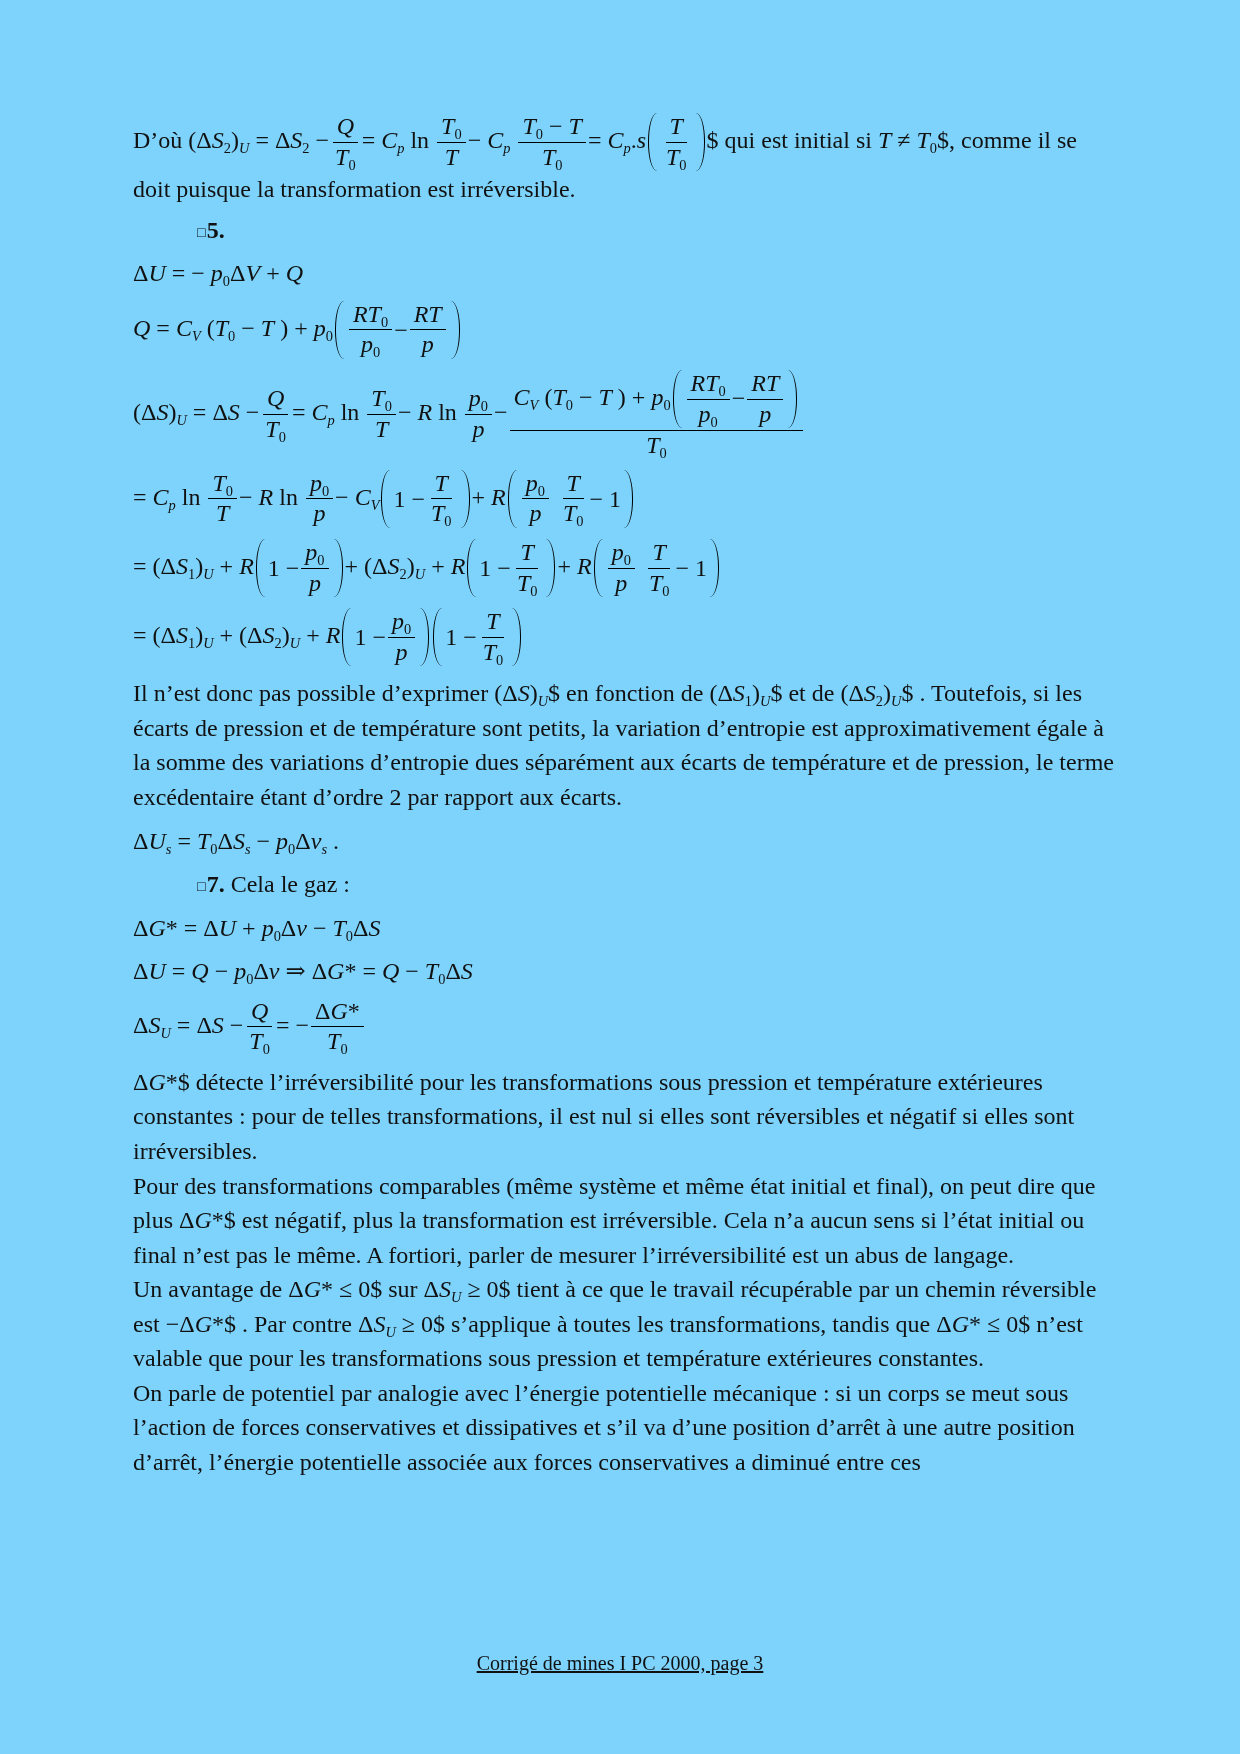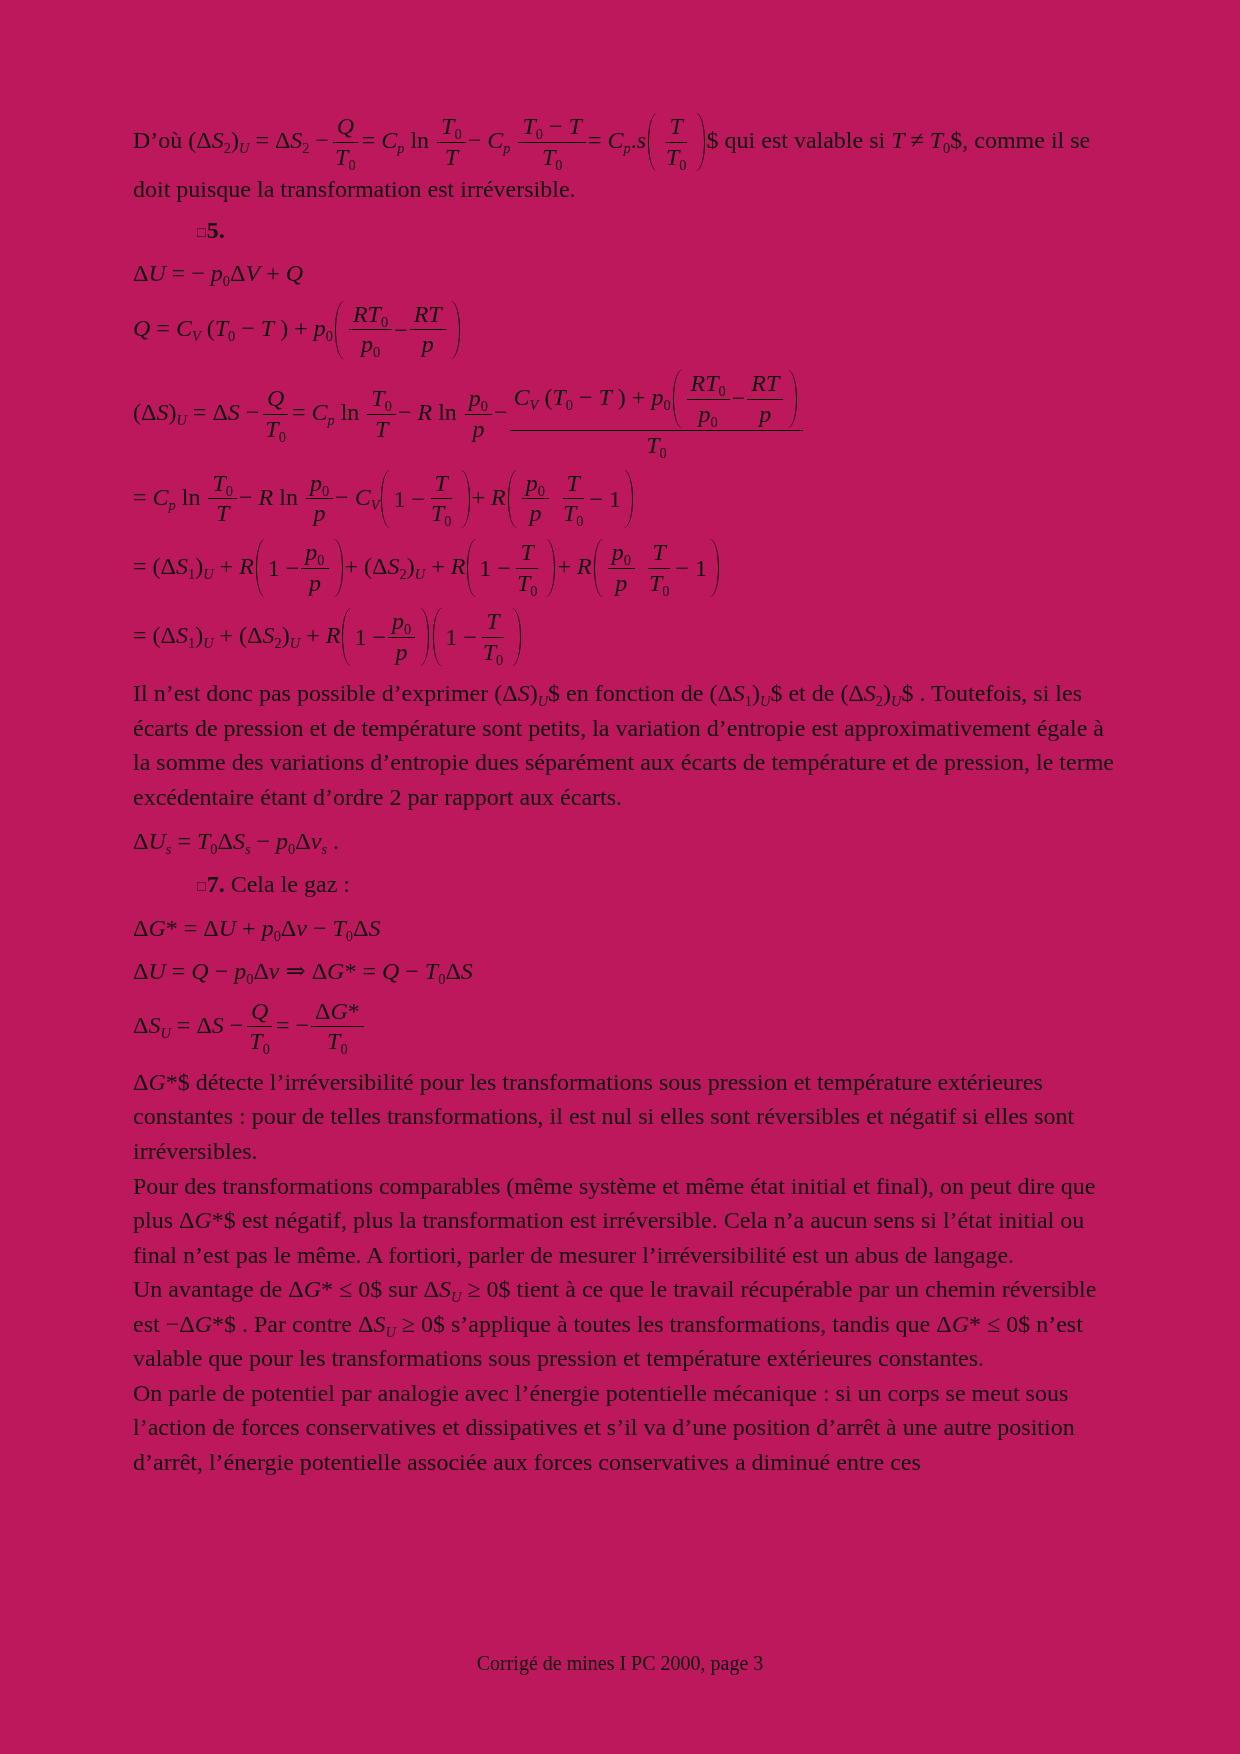--- a/index.html
+++ b/index.html
@@ -2,21 +2,21 @@
 <html><head>
 <meta charset="utf-8">
 <style>
   *{margin:0;padding:0;box-sizing:border-box;}
   html,body{background:#e8e8e8;}
   body{font-family:"Liberation Serif","DejaVu Serif",serif;}
   .page{
     position:relative;
     width:1240px;height:1754px;
     margin:0 auto;
-    background:#be185d;
+    background:#7dd3fc;
     color:#111;
     padding:112px 122px 0 133px;
     overflow:hidden;
   }
   .content{width:100%;}
   .block{font-size:24px;line-height:1.44;}
   .paragraph{text-align:left;}
   .heading{font-weight:bold;margin:6px 0 4px;}
   .equation{margin:9px 0;}
   .equation span{white-space:pre;}
@@ -33,21 +33,21 @@
   .frac .den{padding:1px 4px 0;}
   .frac span{white-space:pre;}
   .bp{display:inline-flex;align-items:center;vertical-align:middle;margin:0 2px;text-indent:0;}
   .bp .bpc{display:inline-flex;align-items:center;padding:1px 3px;}
   .bp .bpc > span{white-space:pre;}
   .bp .po,.bp .pc{align-self:stretch;width:9px;margin:1px 0;}
   .bp .po{border-left:1.8px solid #000;border-radius:9px 0 0 9px / 48% 0 0 48%;}
   .bp .pc{border-right:1.8px solid #000;border-radius:0 9px 9px 0 / 0 48% 48% 0;}
   .footer{
     position:absolute;left:0;right:0;top:1652px;
-    text-align:center;font-size:20px;color:#111;
+    text-align:center;font-size:20px;color:#111;text-decoration:underline;
   }
 </style>
 </head>
 <body>
 
 <div class="page">
   <div class="content">
       <div class="block paragraph"><span class="mr">D’où  </span><span><span class="mr">(Δ</span><span class="mi">S</span><sub><span class="mr">2</span></sub><span class="mr">)</span><sub><span class="mi">U</span></sub><span class="mr"> = Δ</span><span class="mi">S</span><sub><span class="mr">2</span></sub><span class="mr"> −</span><span class="frac">
             <span class="num"><span class="mi">Q</span></span>
             <span class="den"><span class="mi">T</span><sub><span class="mr">0</span></sub></span>
@@ -56,21 +56,21 @@
             <span class="den"><span class="mi">T</span></span>
           </span><span class="mr">− </span><span class="mi">C</span><sub><span class="mi">p</span></sub><span class="mr"> </span><span class="frac">
             <span class="num"><span class="mi">T</span><sub><span class="mr">0</span></sub><span class="mr"> − </span><span class="mi">T</span></span>
             <span class="den"><span class="mi">T</span><sub><span class="mr">0</span></sub></span>
           </span><span class="mr">= </span><span class="mi">C</span><sub><span class="mi">p</span></sub><span class="mr">.</span><span class="mi">s</span><span class="bp">
             <span class="po"></span>
             <span class="bpc">
               <span class="frac"><span class="num"><span class="mi">T</span></span><span class="den"><span class="mi">T</span><sub><span class="mr">0</span></sub></span></span>
             </span>
             <span class="pc"></span>
-          </span></span><span class="mr">$ qui est valable si </span><span><span class="mi">T</span><span class="mr"> ≠ </span><span class="mi">T</span><sub><span class="mr">0</span></sub></span><span class="mr">$, comme il se doit puisque la transformation est irréversible.</span></div>
+          </span></span><span class="mr">$ qui est initial si </span><span><span class="mi">T</span><span class="mr"> ≠ </span><span class="mi">T</span><sub><span class="mr">0</span></sub></span><span class="mr">$, comme il se doit puisque la transformation est irréversible.</span></div>
       <div class="block heading" style="text-indent: 64px;"><span class="mr sq">□</span><span class="mr">5.</span></div>
       <div class="block equation"><span class="mr">Δ</span><span class="mi">U</span><span class="mr"> = − </span><span class="mi">p</span><sub><span class="mr">0</span></sub><span class="mr">Δ</span><span class="mi">V</span><span class="mr"> + </span><span class="mi">Q</span></div>
       <div class="block equation"><span class="mi">Q</span><span class="mr"> = </span><span class="mi">C</span><sub><span class="mi">V</span></sub><span class="mr"> (</span><span class="mi">T</span><sub><span class="mr">0</span></sub><span class="mr"> − </span><span class="mi">T</span><span class="mr"> ) + </span><span class="mi">p</span><sub><span class="mr">0</span></sub><span class="bp"><span class="po"></span><span class="bpc"><span class="frac"><span class="num"><span class="mi">RT</span><sub><span class="mr">0</span></sub></span><span class="den"><span class="mi">p</span><sub><span class="mr">0</span></sub></span></span><span class="mr">−</span><span class="frac"><span class="num"><span class="mi">RT</span></span><span class="den"><span class="mi">p</span></span></span></span><span class="pc"></span></span></div>
       <div class="block equation"><span class="mr">(Δ</span><span class="mi">S</span><span class="mr">)</span><sub><span class="mi">U</span></sub><span class="mr"> = Δ</span><span class="mi">S</span><span class="mr"> −</span><span class="frac"><span class="num"><span class="mi">Q</span></span><span class="den"><span class="mi">T</span><sub><span class="mr">0</span></sub></span></span><span class="mr">= </span><span class="mi">C</span><sub><span class="mi">p</span></sub><span class="mr"> </span><span><span class="mr">ln</span></span><span class="mr"> </span><span class="frac"><span class="num"><span class="mi">T</span><sub><span class="mr">0</span></sub></span><span class="den"><span class="mi">T</span></span></span><span class="mr">− </span><span class="mi">R</span><span class="mr"> </span><span><span class="mr">ln</span></span><span class="mr"> </span><span class="frac"><span class="num"><span class="mi">p</span><sub><span class="mr">0</span></sub></span><span class="den"><span class="mi">p</span></span></span><span class="mr">−</span><span class="frac"><span class="num"><span class="mi">C</span><sub><span class="mi">V</span></sub><span class="mr"> (</span><span class="mi">T</span><sub><span class="mr">0</span></sub><span class="mr"> − </span><span class="mi">T</span><span class="mr"> ) + </span><span class="mi">p</span><sub><span class="mr">0</span></sub><span class="bp"><span class="po"></span><span class="bpc"><span class="frac"><span class="num"><span class="mi">RT</span><sub><span class="mr">0</span></sub></span><span class="den"><span class="mi">p</span><sub><span class="mr">0</span></sub></span></span><span class="mr">−</span><span class="frac"><span class="num"><span class="mi">RT</span></span><span class="den"><span class="mi">p</span></span></span></span><span class="pc"></span></span></span><span class="den"><span class="mi">T</span><sub><span class="mr">0</span></sub></span></span></div>
       <div class="block equation"><span class="mr">= </span><span class="mi">C</span><sub><span class="mi">p</span></sub><span class="mr"> </span><span><span class="mr">ln</span></span><span class="mr"> </span><span class="frac"><span class="num"><span class="mi">T</span><sub><span class="mr">0</span></sub></span><span class="den"><span class="mi">T</span></span></span><span class="mr">− </span><span class="mi">R</span><span class="mr"> </span><span><span class="mr">ln</span></span><span class="mr"> </span><span class="frac"><span class="num"><span class="mi">p</span><sub><span class="mr">0</span></sub></span><span class="den"><span class="mi">p</span></span></span><span class="mr">− </span><span class="mi">C</span><sub><span class="mi">V</span></sub><span class="bp"><span class="po"></span><span class="bpc"><span class="mr">1 −</span><span class="frac"><span class="num"><span class="mi">T</span></span><span class="den"><span class="mi">T</span><sub><span class="mr">0</span></sub></span></span></span><span class="pc"></span></span><span class="mr">+ </span><span class="mi">R</span><span class="bp"><span class="po"></span><span class="bpc"><span class="frac"><span class="num"><span class="mi">p</span><sub><span class="mr">0</span></sub></span><span class="den"><span class="mi">p</span></span></span><span class="mr"> </span><span class="frac"><span class="num"><span class="mi">T</span></span><span class="den"><span class="mi">T</span><sub><span class="mr">0</span></sub></span></span><span class="mr">− 1</span></span><span class="pc"></span></span></div>
       <div class="block equation"><span class="mr">= (Δ</span><span class="mi">S</span><sub><span class="mr">1</span></sub><span class="mr">)</span><sub><span class="mi">U</span></sub><span class="mr"> + </span><span class="mi">R</span><span class="bp"><span class="po"></span><span class="bpc"><span class="mr">1 −</span><span class="frac"><span class="num"><span class="mi">p</span><sub><span class="mr">0</span></sub></span><span class="den"><span class="mi">p</span></span></span></span><span class="pc"></span></span><span class="mr">+ (Δ</span><span class="mi">S</span><sub><span class="mr">2</span></sub><span class="mr">)</span><sub><span class="mi">U</span></sub><span class="mr"> + </span><span class="mi">R</span><span class="bp"><span class="po"></span><span class="bpc"><span class="mr">1 −</span><span class="frac"><span class="num"><span class="mi">T</span></span><span class="den"><span class="mi">T</span><sub><span class="mr">0</span></sub></span></span></span><span class="pc"></span></span><span class="mr">+ </span><span class="mi">R</span><span class="bp"><span class="po"></span><span class="bpc"><span class="frac"><span class="num"><span class="mi">p</span><sub><span class="mr">0</span></sub></span><span class="den"><span class="mi">p</span></span></span><span class="mr"> </span><span class="frac"><span class="num"><span class="mi">T</span></span><span class="den"><span class="mi">T</span><sub><span class="mr">0</span></sub></span></span><span class="mr">− 1</span></span><span class="pc"></span></span></div>
       <div class="block equation"><span class="mr">= (Δ</span><span class="mi">S</span><sub><span class="mr">1</span></sub><span class="mr">)</span><sub><span class="mi">U</span></sub><span class="mr"> + (Δ</span><span class="mi">S</span><sub><span class="mr">2</span></sub><span class="mr">)</span><sub><span class="mi">U</span></sub><span class="mr"> + </span><span class="mi">R</span><span class="bp"><span class="po"></span><span class="bpc"><span class="mr">1 −</span><span class="frac"><span class="num"><span class="mi">p</span><sub><span class="mr">0</span></sub></span><span class="den"><span class="mi">p</span></span></span></span><span class="pc"></span></span><span class="bp"><span class="po"></span><span class="bpc"><span class="mr">1 −</span><span class="frac"><span class="num"><span class="mi">T</span></span><span class="den"><span class="mi">T</span><sub><span class="mr">0</span></sub></span></span></span><span class="pc"></span></span></div>
       <div class="block paragraph"><span class="mr">Il n’est donc pas possible d’exprimer </span><span><span class="mr">(Δ</span><span class="mi">S</span><span class="mr">)</span><sub><span class="mi">U</span></sub></span><span class="mr">$ en fonction de </span><span><span class="mr">(Δ</span><span class="mi">S</span><sub><span class="mr">1</span></sub><span class="mr">)</span><sub><span class="mi">U</span></sub></span><span class="mr">$ et de </span><span><span class="mr">(Δ</span><span class="mi">S</span><sub><span class="mr">2</span></sub><span class="mr">)</span><sub><span class="mi">U</span></sub></span><span class="mr">$ . Toutefois, si les écarts de pression et de température sont petits, la variation d’entropie est approximativement égale à la somme des variations d’entropie dues séparément aux écarts de température et de pression, le terme excédentaire étant d’ordre 2 par rapport aux écarts.</span></div>
       <div class="block equation"><span class="mr">Δ</span><span class="mi">U</span><sub><span class="mi">s</span></sub><span class="mr"> = </span><span class="mi">T</span><sub><span class="mr">0</span></sub><span class="mr">Δ</span><span class="mi">S</span><sub><span class="mi">s</span></sub><span class="mr"> − </span><span class="mi">p</span><sub><span class="mr">0</span></sub><span class="mr">Δ</span><span class="mi">v</span><sub><span class="mi">s</span></sub><span class="mr"> .</span></div>
       <div class="block paragraph" style="text-indent: 64px;"><span><span class="mr mb sq">□</span><span class="mr mb">7.</span></span><span class="mr"> Cela le gaz :</span></div>

